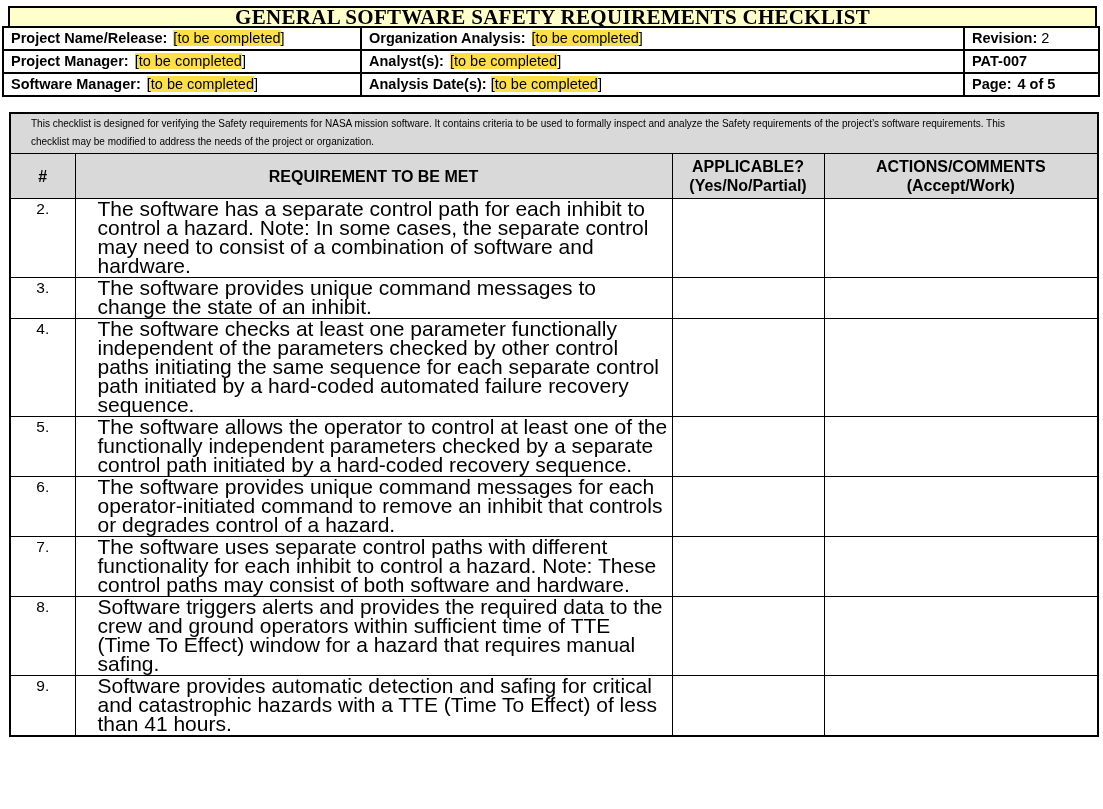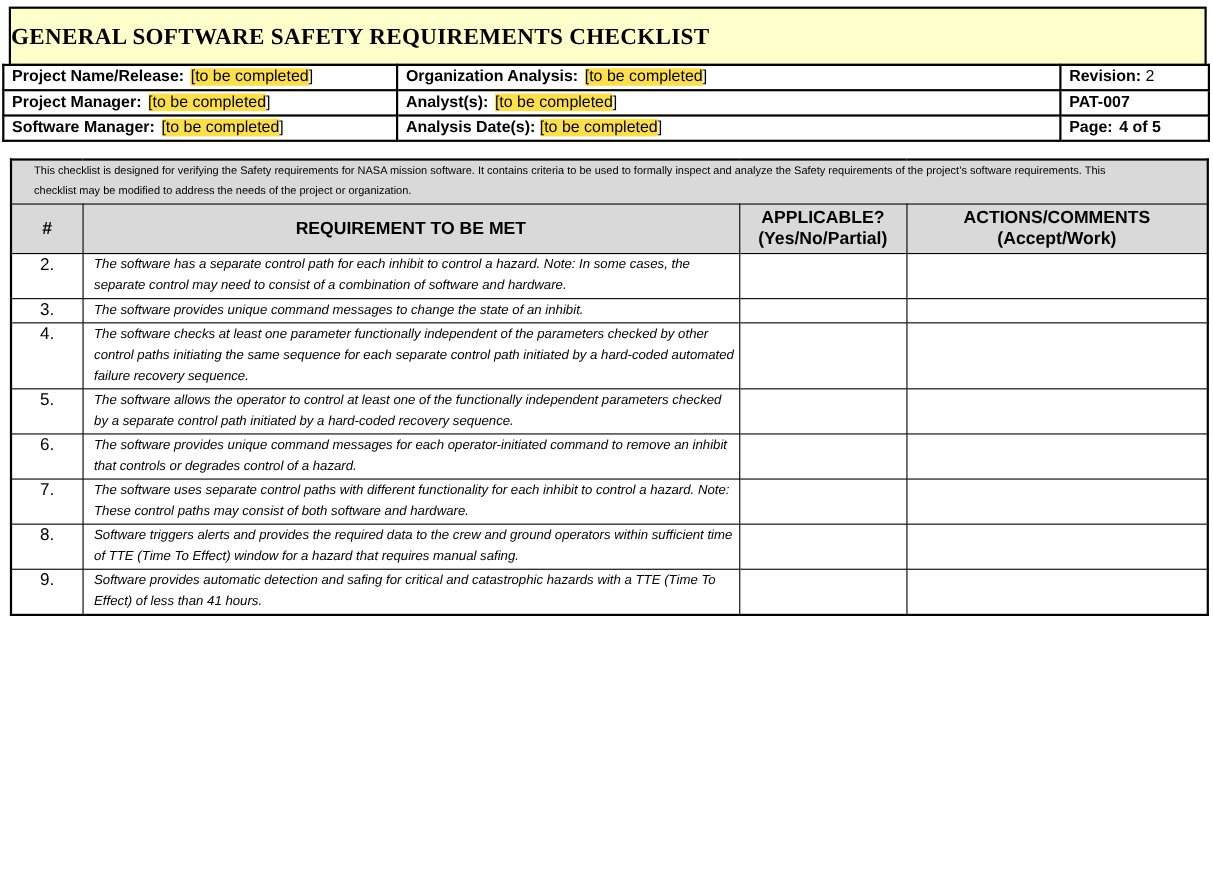--- a/index.html
+++ b/index.html
@@ -9,24 +9,24 @@
     background: #ffffff;
     font-family: "Liberation Sans", sans-serif;
     color: #000;
     overflow: hidden;
   }
   .page { width: 1103px; height: 809px; position: relative; }
 
   
   .title-bar {
     margin: 6px 6px 0 8px;
-    height: 54px;
+    height: 22px;
     background: #FFFFCC;
     border: 2px solid #000;
-    display: flex; align-items: center; justify-content: flex-start;
+    display: flex; align-items: center; justify-content: center;
   }
   .title-bar .title-text {
     font-family: "Liberation Serif", serif;
     font-weight: bold;
     font-size: 21px;
     letter-spacing: 0.3px;
     white-space: nowrap;
   }
 
   
@@ -82,24 +82,23 @@
   }
   td.num {
     text-align: center;
     vertical-align: top;
     font-size: 15.5px;
     line-height: 19px;
     padding: 0 2px 2px 2px;
   }
   td.req {
     vertical-align: top;
-    font-size: 12px;
+    font-size: 21px;
     line-height: 19px;
-    padding: 0 4px 2px 10px;
-    font-style: italic;
+    padding: 0 4px 2px 22px;
   }
   td.fill { background: #ffffff; }
 </style>
 </head>
 <body>
 
 <div class="page">
 
   <div class="title-bar">
     <span class="title-text">GENERAL SOFTWARE SAFETY REQUIREMENTS CHECKLIST</span>

